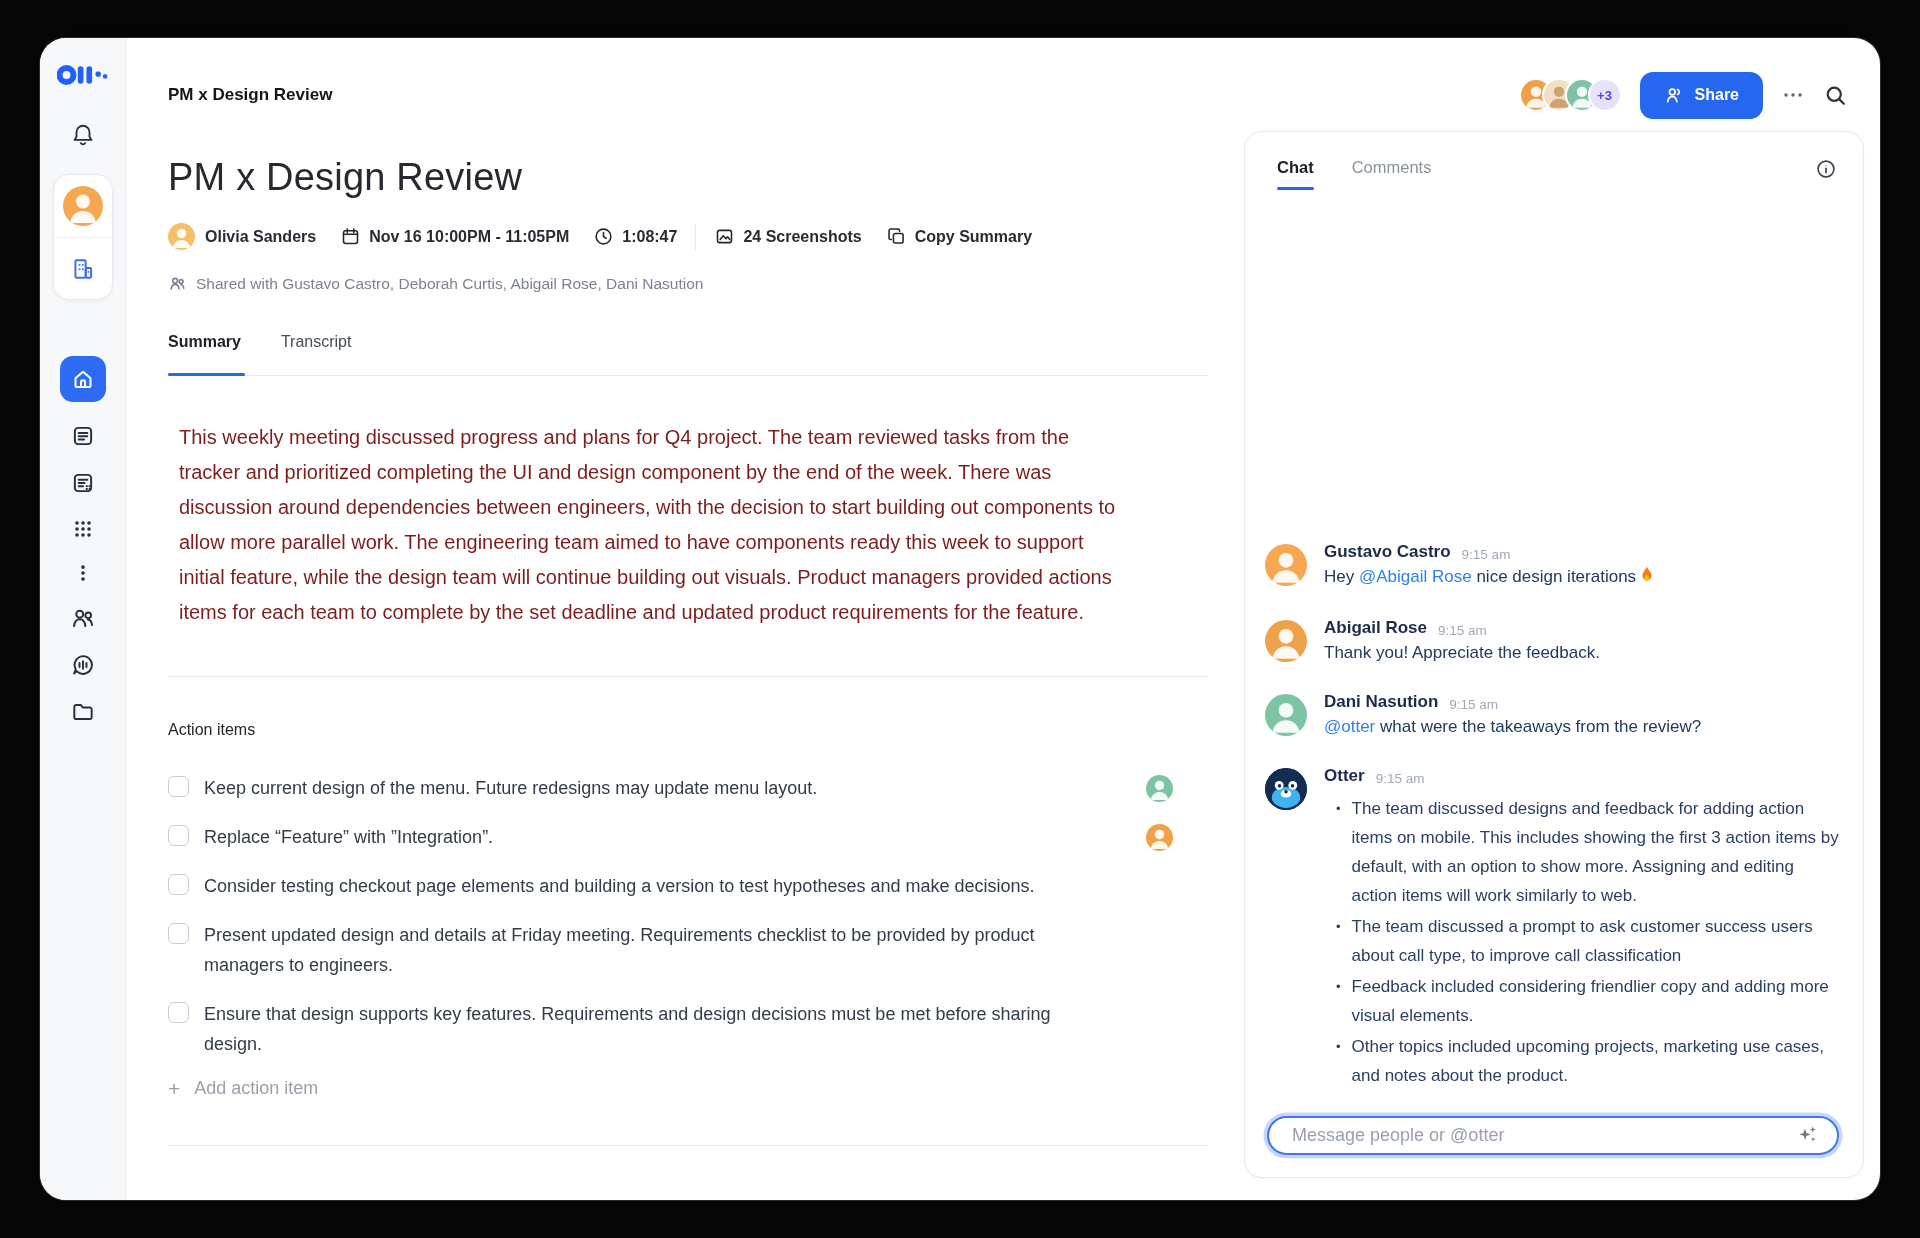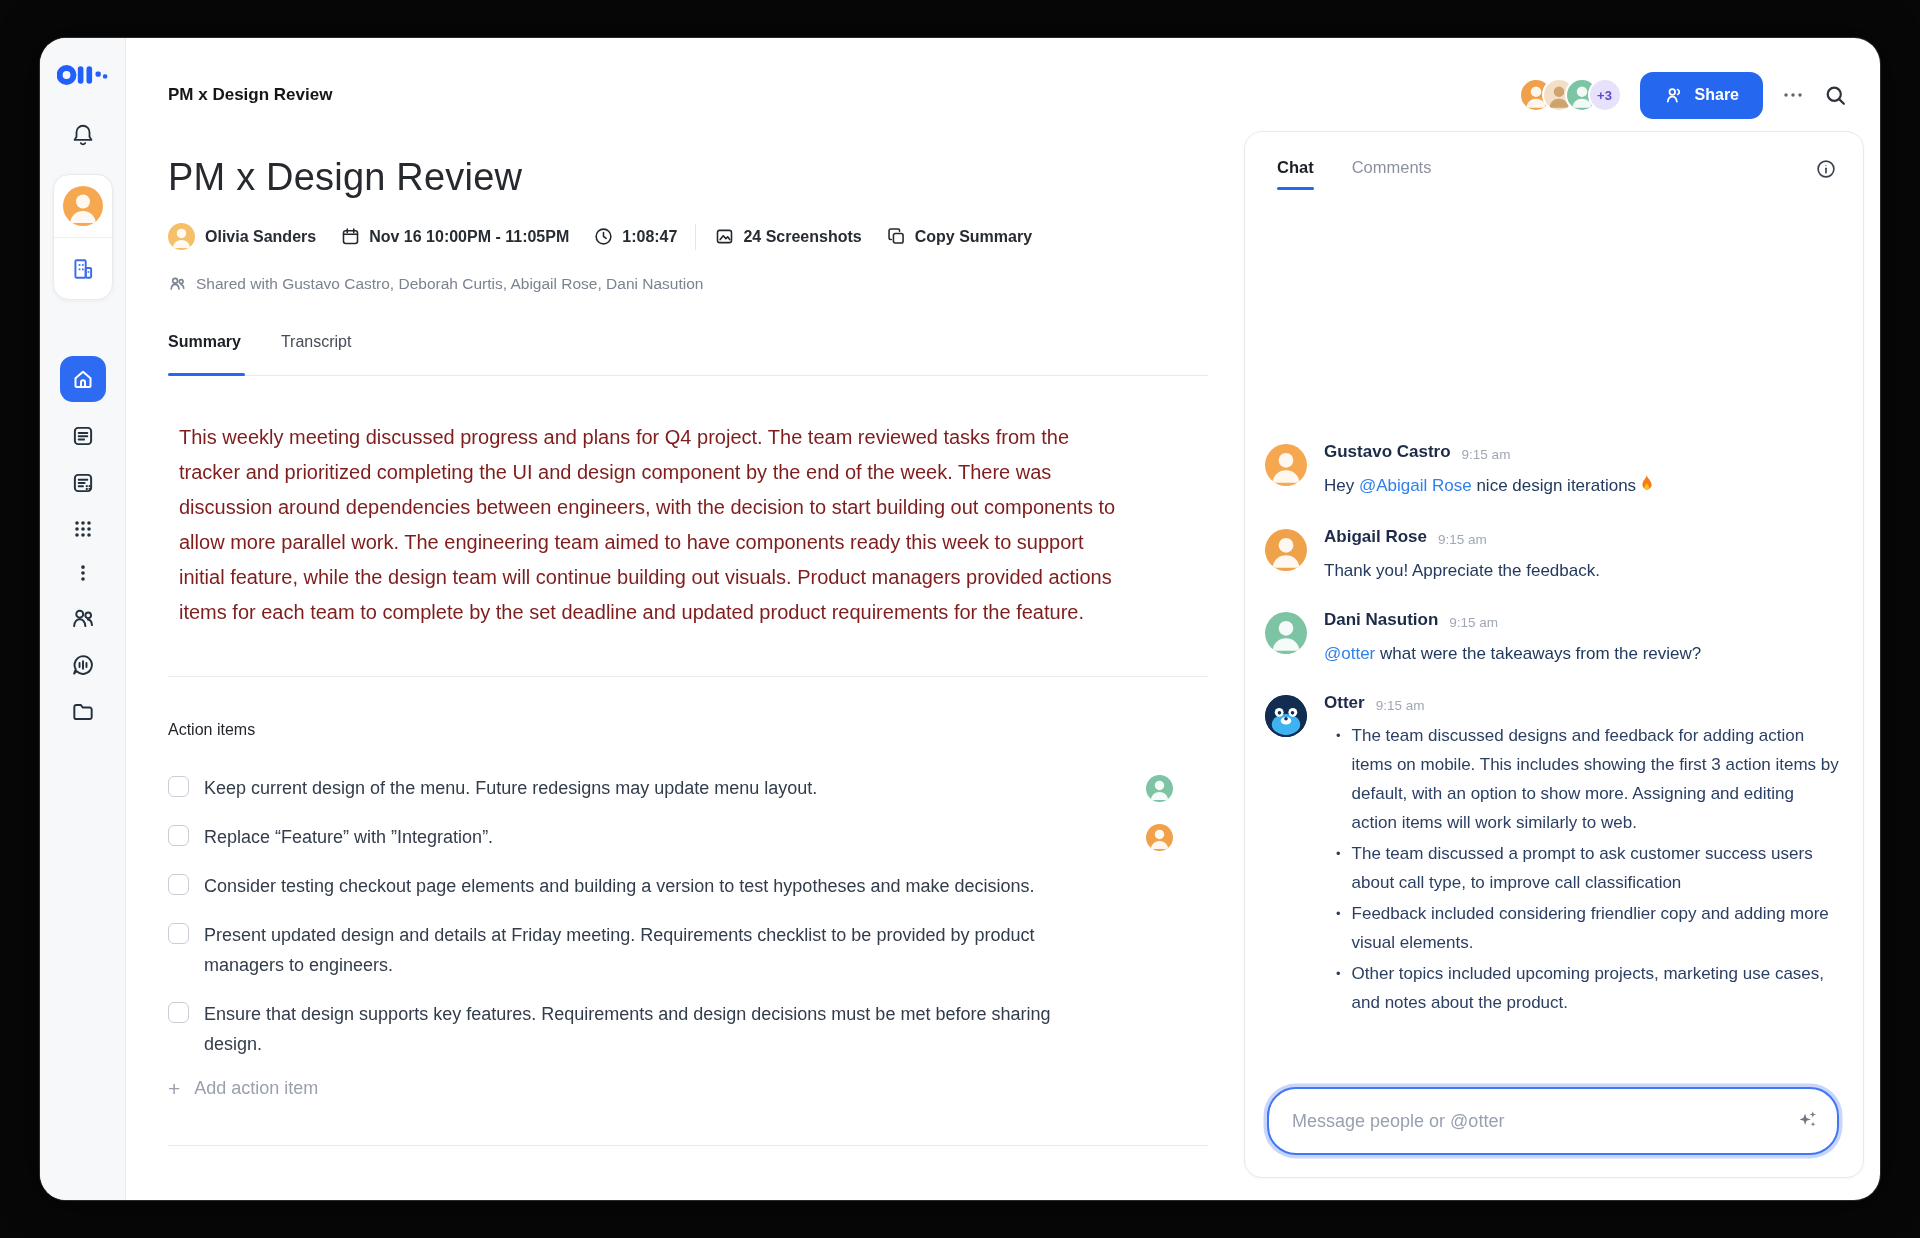--- a/index.html
+++ b/index.html
@@ -89,46 +89,45 @@
   .item-row .avatar { width:27px; height:27px; margin-left:auto; margin-top:2px; }
   .add-row { display:flex; align-items:center; gap:14px; margin-top:12px; color:#9aa1ac; font-size:18px; cursor:pointer; }
   .add-row .plus { font-size:21px; line-height:1; color:#9aa1ac; }
   .bottom-hr { margin-top:40px; }
 
   
   .chat-card {
     width:620px; flex-shrink:0; margin:5px 16px 22px 0; background:#fff;
     border:1px solid #e6e8ec; border-radius:18px; display:flex; flex-direction:column; min-height:0;
     box-shadow:0 1px 3px rgba(20,30,50,.04);
-    gap:44px;
   }
   .chat-tabs { display:flex; align-items:center; gap:38px; padding:26px 26px 0 32px; }
   .chat-tab { position:relative; font-size:16.5px; background:none; border:none; font-family:inherit; cursor:pointer; padding-bottom:13px; }
   .chat-tab.active { color:#1b2026; font-weight:700; }
   .chat-tab.active::after { content:""; position:absolute; left:0; right:0; bottom:0; height:3px; background:#2667f0; border-radius:3px; }
   .chat-tab.inactive { color:#8b929e; }
   .chat-info { margin-left:auto; color:#3c4350; margin-bottom:10px; }
 
   .chat-scroll { flex:1; display:flex; flex-direction:column; justify-content:flex-end; padding:0 24px 14px 20px; min-height:0; overflow:hidden; }
   .msg { display:flex; gap:17px; margin-top:25px; }
   .msg .avatar { width:42px; height:42px; margin-top:2px; }
   .msg-body { flex:1; min-width:0; }
   .msg-head { display:flex; align-items:flex-end; gap:11px; }
   .msg-name { font-size:17px; font-weight:700; color:#1d2b49; }
   .msg-time { font-size:13.5px; color:#a0a8b4; }
-  .msg-text { margin-top:9px; font-size:17px; line-height:29px; color:#223a5e; }
+  .msg-text { font-size:17px; line-height:29px; color:#223a5e; }
   .mention { color:#2f80ed; }
   .flame { display:inline-block; vertical-align:-2px; margin-left:2px; }
   .bullets { list-style:none; margin-top:8px; padding-left:12px; }
   .bullets li { display:flex; gap:11px; font-size:17px; line-height:29px; color:#2b3f63; margin-top:2px; }
   .bullets .b-dot { color:#2b3f63; font-size:13px; line-height:29px; }
 
   .chat-input-wrap { position:relative; margin:12px 24px 22px 22px; flex-shrink:0; }
   .chat-input {
-    width:100%; height:68px; border-radius:29px; border:2px solid #4176f5;
+    width:100%; height:39px; border-radius:29px; border:2px solid #4176f5;
     box-shadow:0 0 0 3.5px rgba(110,146,246,.38); outline:none;
     padding:0 56px 0 23px; font-size:18px; font-family:inherit; color:#1d2b49;
   }
   .chat-input::placeholder { color:#98a1b0; }
   .sparkle { position:absolute; right:20px; top:50%; transform:translateY(-50%); color:#6e7683; }
 
   .icn { fill:none; stroke:currentColor; stroke-width:1.8; stroke-linecap:round; stroke-linejoin:round; }
 </style>
 </head>
 <body>

